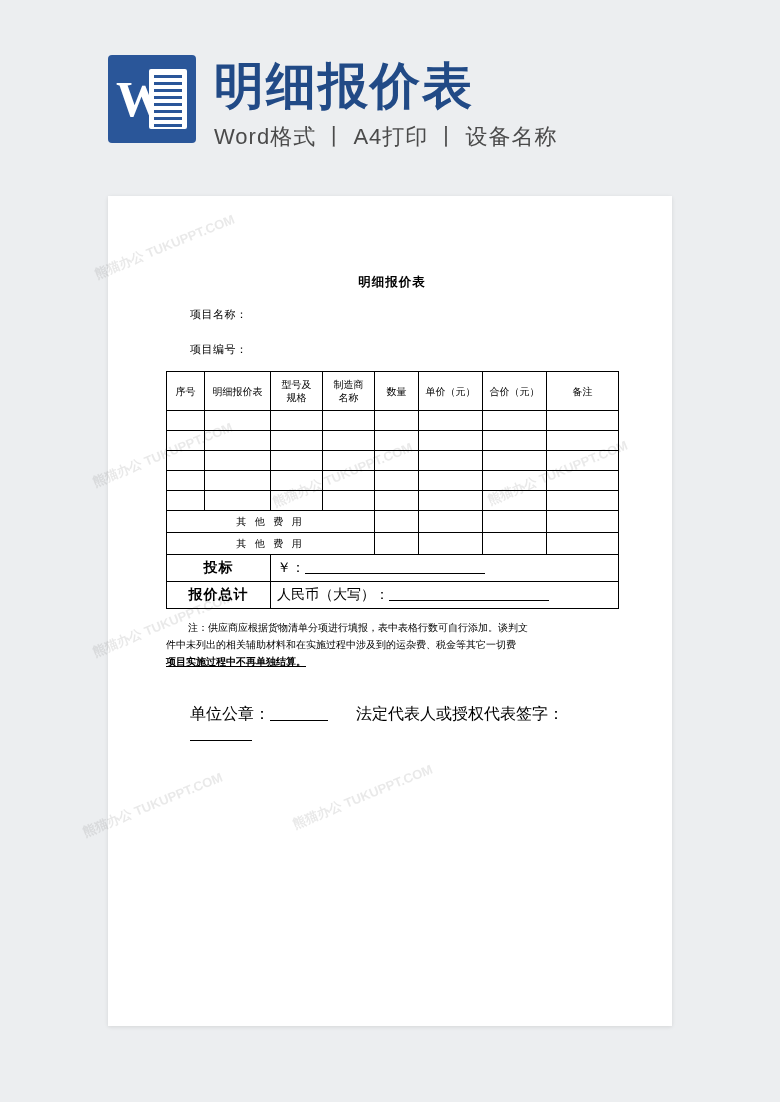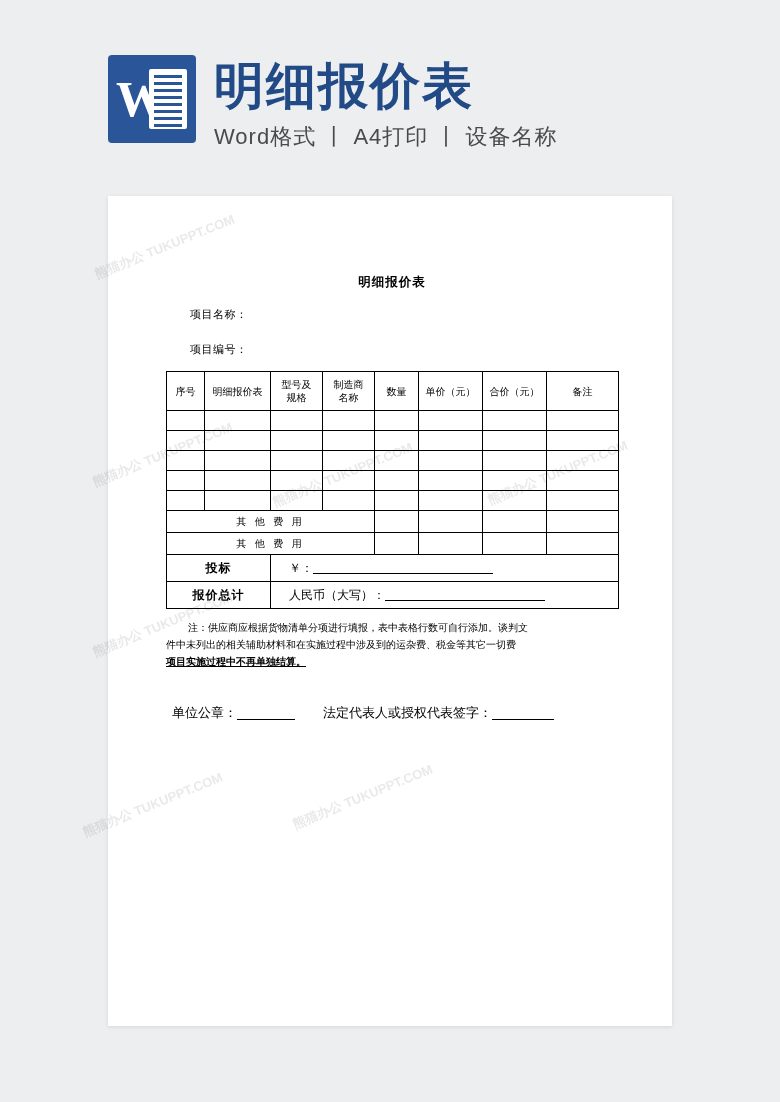--- a/index.html
+++ b/index.html
@@ -141,25 +141,25 @@
   }
 
   table.bid {
     border-collapse: collapse;
     margin-top: -1px;
     width: 452px;
     table-layout: fixed;
   }
   table.bid td {
     border: 1px solid #000;
-    font-size: 12px;
+    font-size: 14px;
     color: #000;
     font-family: "Liberation Serif", serif;
     height: 26px;
-    padding: 0 18px;
+    padding: 0 6px;
   }
   table.bid td.lbl {
     text-align: center;
     font-weight: bold;
     letter-spacing: 1px;
   }
   table.bid td.val {
     text-align: left;
   }
   .blankline {
@@ -178,24 +178,24 @@
     text-align: justify;
   }
   .note .indent { padding-left: 22px; }
   .note b.ul {
     font-weight: bold;
     text-decoration: underline;
   }
 
   .sign-row {
     margin-top: 34px;
-    font-size: 13px;
-    color: #000;
-    font-family: "Liberation Serif", serif;
-    margin-left: 6px;
+    font-size: 16px;
+    color: #000;
+    font-family: "Liberation Serif", serif;
+    margin-left: 24px;
   }
   .sign-row .gap { display: inline-block; width: 28px; }
 
   
   .wm {
     position: absolute;
     color: rgba(120,120,120,0.16);
     font-size: 13px;
     font-weight: bold;
     white-space: nowrap;

